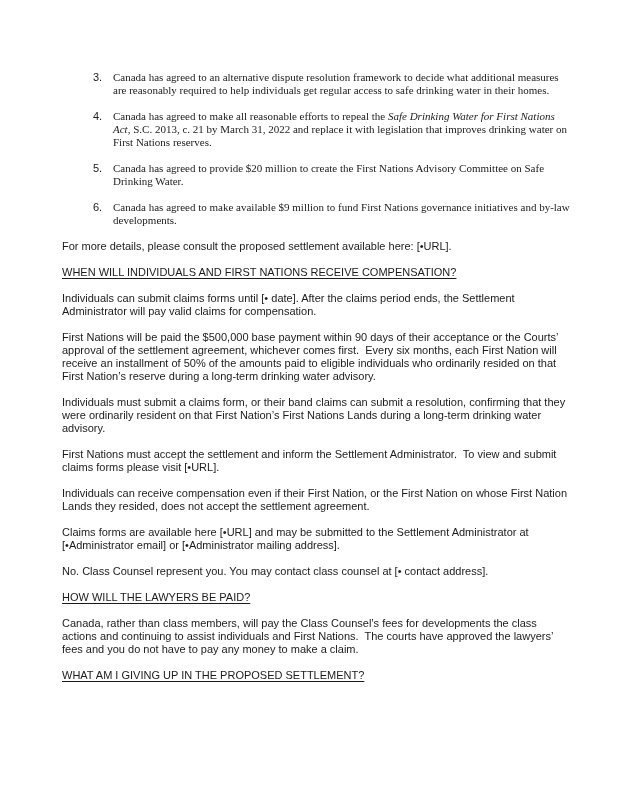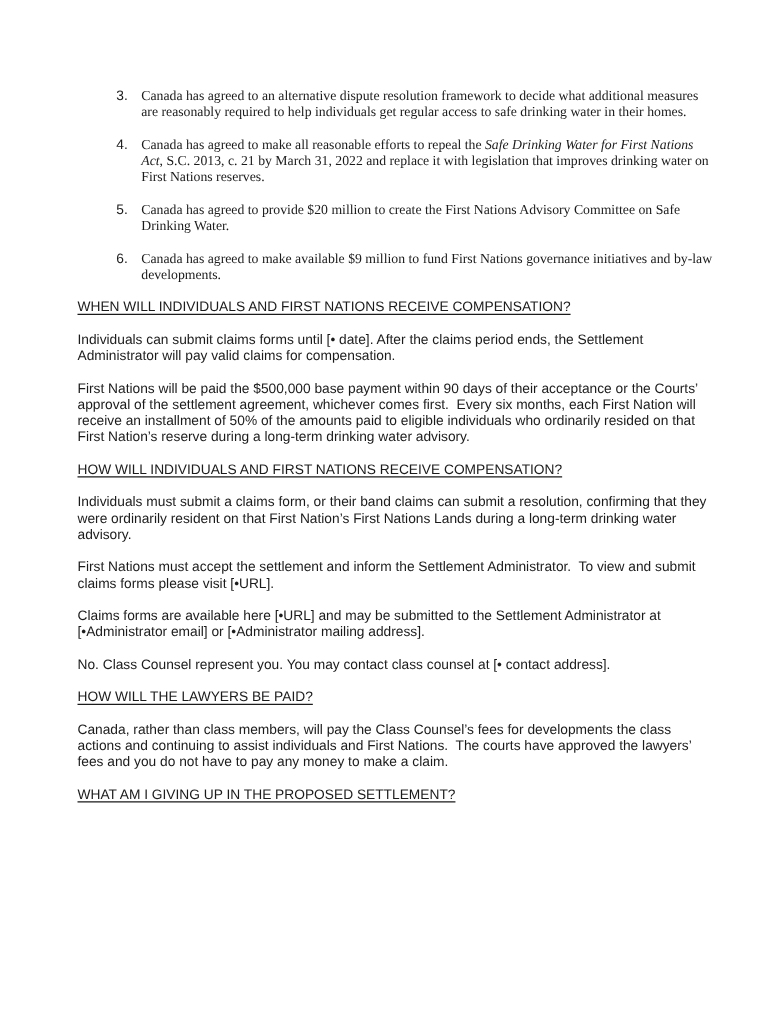--- a/index.html
+++ b/index.html
@@ -43,25 +43,26 @@
 </style>
 </head>
 <body>
 
 <div class="page">
   <div class="content">
       <div class="block list-item"><span class="list-number">3.</span><span class="list-text"><span>Canada has agreed to an alternative dispute resolution framework to decide what additional measures are reasonably required to help individuals get regular access to safe drinking water in their homes.</span></span></div>
       <div class="block list-item"><span class="list-number">4.</span><span class="list-text"><span>Canada has agreed to make all reasonable efforts to repeal the </span><i>Safe Drinking Water for First Nations Act</i><span>, S.C. 2013, c. 21 by March 31, 2022 and replace it with legislation that improves drinking water on First Nations reserves.</span></span></div>
       <div class="block list-item"><span class="list-number">5.</span><span class="list-text"><span>Canada has agreed to provide $20 million to create the First Nations Advisory Committee on Safe Drinking Water.</span></span></div>
       <div class="block list-item"><span class="list-number">6.</span><span class="list-text"><span>Canada has agreed to make available $9 million to fund First Nations governance initiatives and by-law developments.</span></span></div>
+      <p class="block paragraph"><span>For more details, please consult the proposed settlement available here: [•URL].</span></p>
       <h2 class="block heading"><span>WHEN WILL INDIVIDUALS AND FIRST NATIONS RECEIVE COMPENSATION?</span></h2>
       <p class="block paragraph"><span>Individuals can submit claims forms until [• date]. After the claims period ends, the Settlement Administrator will pay valid claims for compensation.</span></p>
       <p class="block paragraph"><span>First Nations will be paid the $500,000 base payment within 90 days of their acceptance or the Courts’ approval of the settlement agreement, whichever comes first.  Every six months, each First Nation will receive an installment of 50% of the amounts paid to eligible individuals who ordinarily resided on that First Nation’s reserve during a long-term drinking water advisory.</span></p>
-      <h2 class="block heading"><span>HOW WILL INDIVIDUALS AND FIRST NATIONS RECEIVE COMPENSATION?</span></h2>
       <p class="block paragraph"><span>Individuals must submit a claims form, or their band claims can submit a resolution, confirming that they were ordinarily resident on that First Nation’s First Nations Lands during a long-term drinking water advisory.</span></p>
       <p class="block paragraph"><span>First Nations must accept the settlement and inform the Settlement Administrator.  To view and submit claims forms please visit [•URL].</span></p>
+      <p class="block paragraph"><span>Individuals can receive compensation even if their First Nation, or the First Nation on whose First Nation Lands they resided, does not accept the settlement agreement.</span></p>
       <p class="block paragraph"><span>Claims forms are available here [•URL] and may be submitted to the Settlement Administrator at [•Administrator email] or [•Administrator mailing address].</span></p>
       <p class="block paragraph"><span>No. Class Counsel represent you. You may contact class counsel at [• contact address].</span></p>
       <h2 class="block heading"><span>HOW WILL THE LAWYERS BE PAID?</span></h2>
       <p class="block paragraph"><span>Canada, rather than class members, will pay the Class Counsel’s fees for developments the class actions and continuing to assist individuals and First Nations.  The courts have approved the lawyers’ fees and you do not have to pay any money to make a claim.</span></p>
       <h2 class="block heading"><span>WHAT AM I GIVING UP IN THE PROPOSED SETTLEMENT?</span></h2>
     </div>
 </div>
 
 </body></html>

